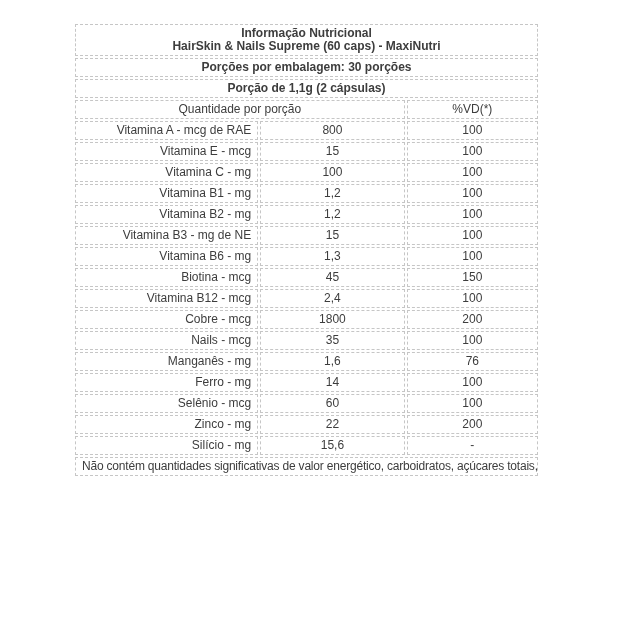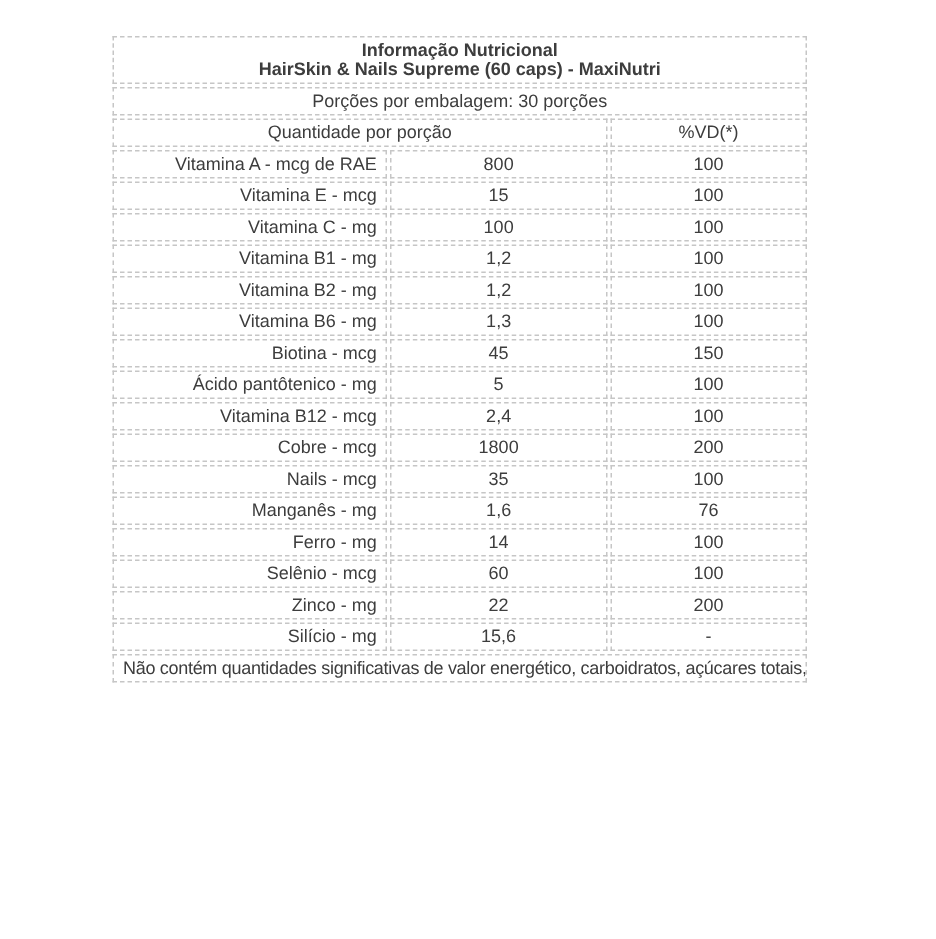--- a/index.html
+++ b/index.html
@@ -38,21 +38,21 @@
   }
   col.c1{width:180px;}
   col.c2{width:142px;}
   col.c3{width:129px;}
   td.title-cell{
     text-align:center;
     font-weight:bold;
     padding:7px 4px 3px 4px;
     line-height:22px;
   }
-  td.b{font-weight:normal;}
+  td.b{font-weight:bold;}
   td.center{text-align:center;}
   td.hdr{padding:3px 6px;}
   td.name{text-align:right;}
   td.footnote{
     font-size:11px;
     letter-spacing:-0.2px;
     line-height:13.5px;
     text-align:justify;
     white-space:normal;
     padding:3px 6px;
@@ -72,20 +72,23 @@
       <tr>
         <td colspan="3" class="title-cell">
           <div>Informação Nutricional</div>
           <div>HairSkin &amp; Nails Supreme (60 caps) - MaxiNutri</div>
         </td>
       </tr>
       <tr>
         <td colspan="3" class="b center hdr">Porções por embalagem: 30 porções</td>
       </tr>
       <tr>
+        <td colspan="3" class="b center hdr">Porção de 1,1g (2 cápsulas)</td>
+      </tr>
+      <tr>
         <td colspan="2" class="center hdr">Quantidade por porção</td>
         <td class="center hdr">%VD(*)</td>
       </tr>
     </tbody>
     <tbody id="nutrient-rows">
         <tr>
           <td class="name">Vitamina A - mcg de RAE</td>
           <td class="center">800</td>
           <td class="center">100</td>
         </tr>
@@ -103,33 +106,33 @@
           <td class="name">Vitamina B1 - mg</td>
           <td class="center">1,2</td>
           <td class="center">100</td>
         </tr>
         <tr>
           <td class="name">Vitamina B2 - mg</td>
           <td class="center">1,2</td>
           <td class="center">100</td>
         </tr>
         <tr>
+          <td class="name">Vitamina B3 - mg de NE</td>
+          <td class="center">15</td>
+          <td class="center">100</td>
+        </tr>
+        <tr>
           <td class="name">Vitamina B6 - mg</td>
           <td class="center">1,3</td>
           <td class="center">100</td>
         </tr>
         <tr>
           <td class="name">Biotina - mcg</td>
           <td class="center">45</td>
           <td class="center">150</td>
-        </tr>
-        <tr>
-          <td class="name">Ácido pantôtenico - mg</td>
-          <td class="center">5</td>
-          <td class="center">100</td>
         </tr>
         <tr>
           <td class="name">Vitamina B12 - mcg</td>
           <td class="center">2,4</td>
           <td class="center">100</td>
         </tr>
         <tr>
           <td class="name">Cobre - mcg</td>
           <td class="center">1800</td>
           <td class="center">200</td>

